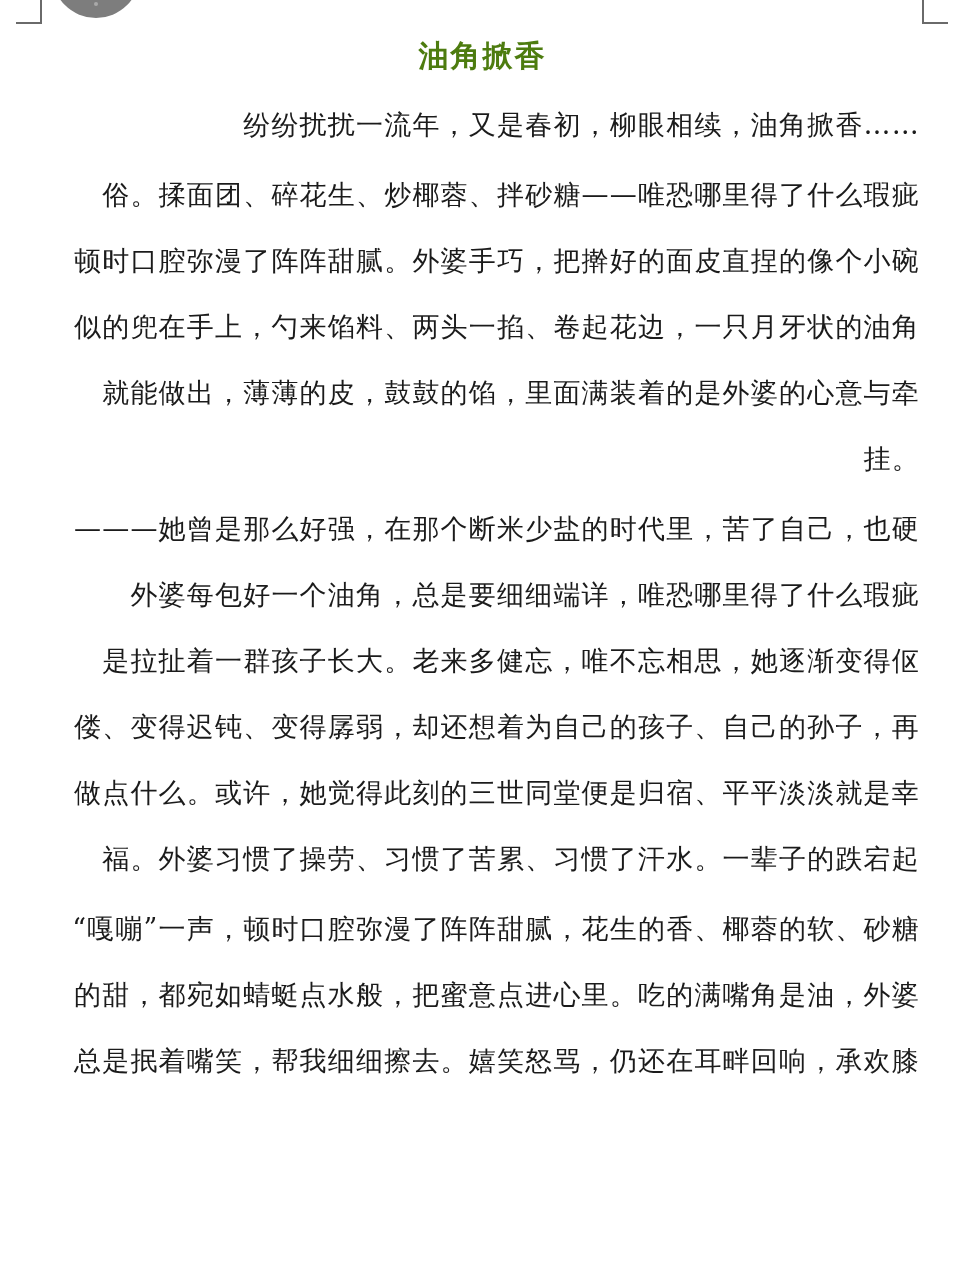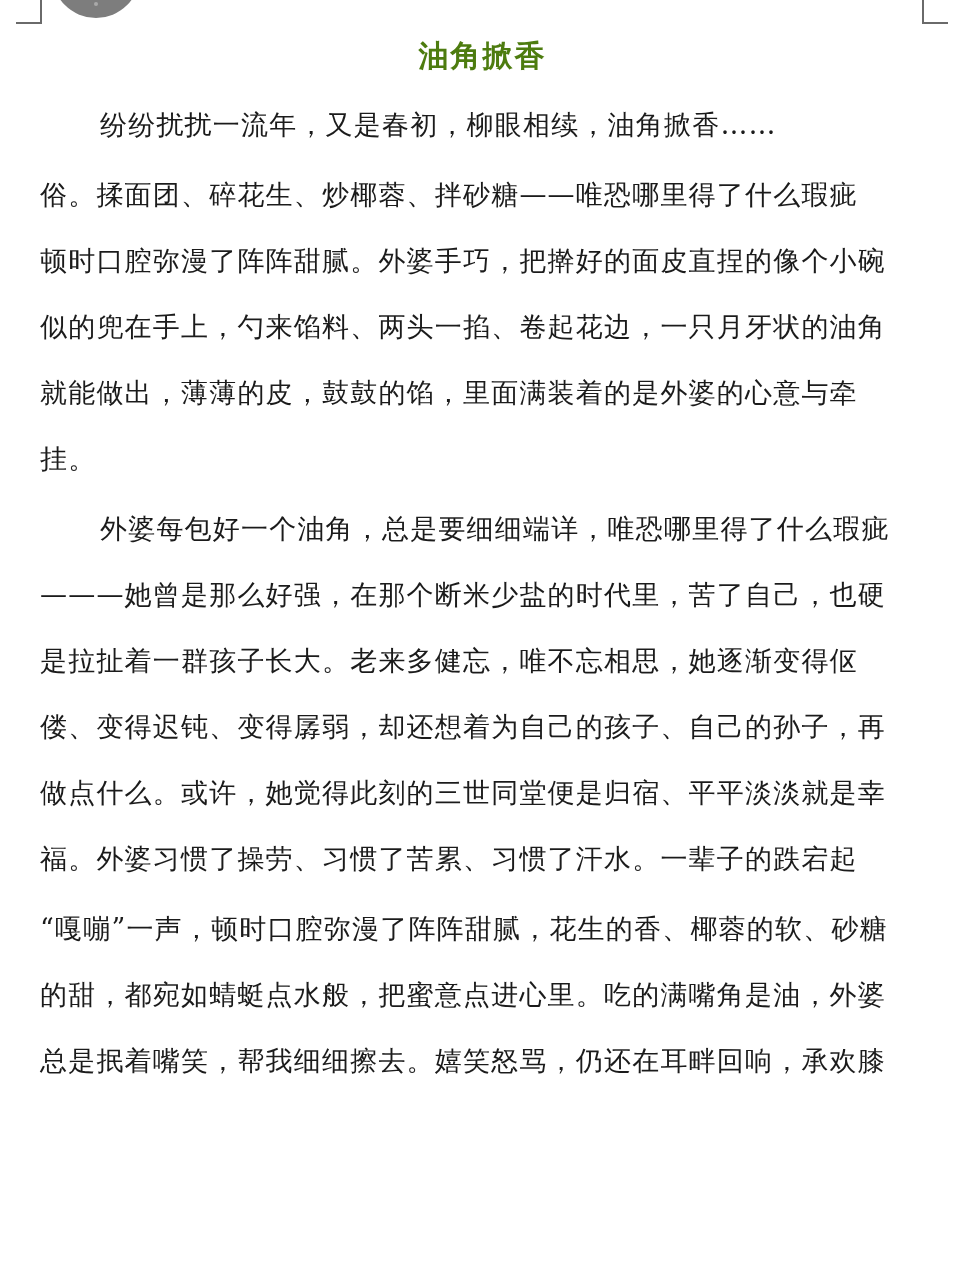--- a/index.html
+++ b/index.html
@@ -27,21 +27,21 @@
   .title {
     position: absolute; top: 36px; left: 0; width: 905px;
     text-align: center; font-size: 30px; font-weight: bold;
     letter-spacing: 2px; color: #4d7c0f; margin-left: 30px;
   }
   .doc {
     position: absolute; top: 100px; left: 40px; width: 880px;
   }
   .line {
     height: 66px; line-height: 50px; font-size: 27px;
-    white-space: nowrap; letter-spacing: 1.2px; color: #1b1b1b;
+    white-space: nowrap; letter-spacing: 1.2px; color: #1b1b1b; text-align: right;
   }
   .line.indent { padding-left: 60px; }
   .gap { height: 4px; }
 </style>
 </head>
 <body>
 
 <div class="crop-mark left"></div>
 <div class="crop-mark right"></div>
 
@@ -56,22 +56,22 @@
   <div class="line indent">纷纷扰扰一流年，又是春初，柳眼相续，油角掀香……</div>
   <div class="gap"></div>
 
   <div class="line">俗。揉面团、碎花生、炒椰蓉、拌砂糖——唯恐哪里得了什么瑕疵</div>
   <div class="line">顿时口腔弥漫了阵阵甜腻。外婆手巧，把擀好的面皮直捏的像个小碗</div>
   <div class="line">似的兜在手上，勺来馅料、两头一掐、卷起花边，一只月牙状的油角</div>
   <div class="line">就能做出，薄薄的皮，鼓鼓的馅，里面满装着的是外婆的心意与牵</div>
   <div class="line">挂。</div>
   <div class="gap"></div>
 
+  <div class="line">———她曾是那么好强，在那个断米少盐的时代里，苦了自己，也硬</div>
   <div class="line indent">外婆每包好一个油角，总是要细细端详，唯恐哪里得了什么瑕疵</div>
-  <div class="line">———她曾是那么好强，在那个断米少盐的时代里，苦了自己，也硬</div>
   <div class="line">是拉扯着一群孩子长大。老来多健忘，唯不忘相思，她逐渐变得伛</div>
   <div class="line">偻、变得迟钝、变得孱弱，却还想着为自己的孩子、自己的孙子，再</div>
   <div class="line">做点什么。或许，她觉得此刻的三世同堂便是归宿、平平淡淡就是幸</div>
   <div class="line">福。外婆习惯了操劳、习惯了苦累、习惯了汗水。一辈子的跌宕起</div>
   <div class="gap"></div>
 
   <div class="line">“嘎嘣”一声，顿时口腔弥漫了阵阵甜腻，花生的香、椰蓉的软、砂糖</div>
   <div class="line">的甜，都宛如蜻蜓点水般，把蜜意点进心里。吃的满嘴角是油，外婆</div>
   <div class="line">总是抿着嘴笑，帮我细细擦去。嬉笑怒骂，仍还在耳畔回响，承欢膝</div>
 </div>

